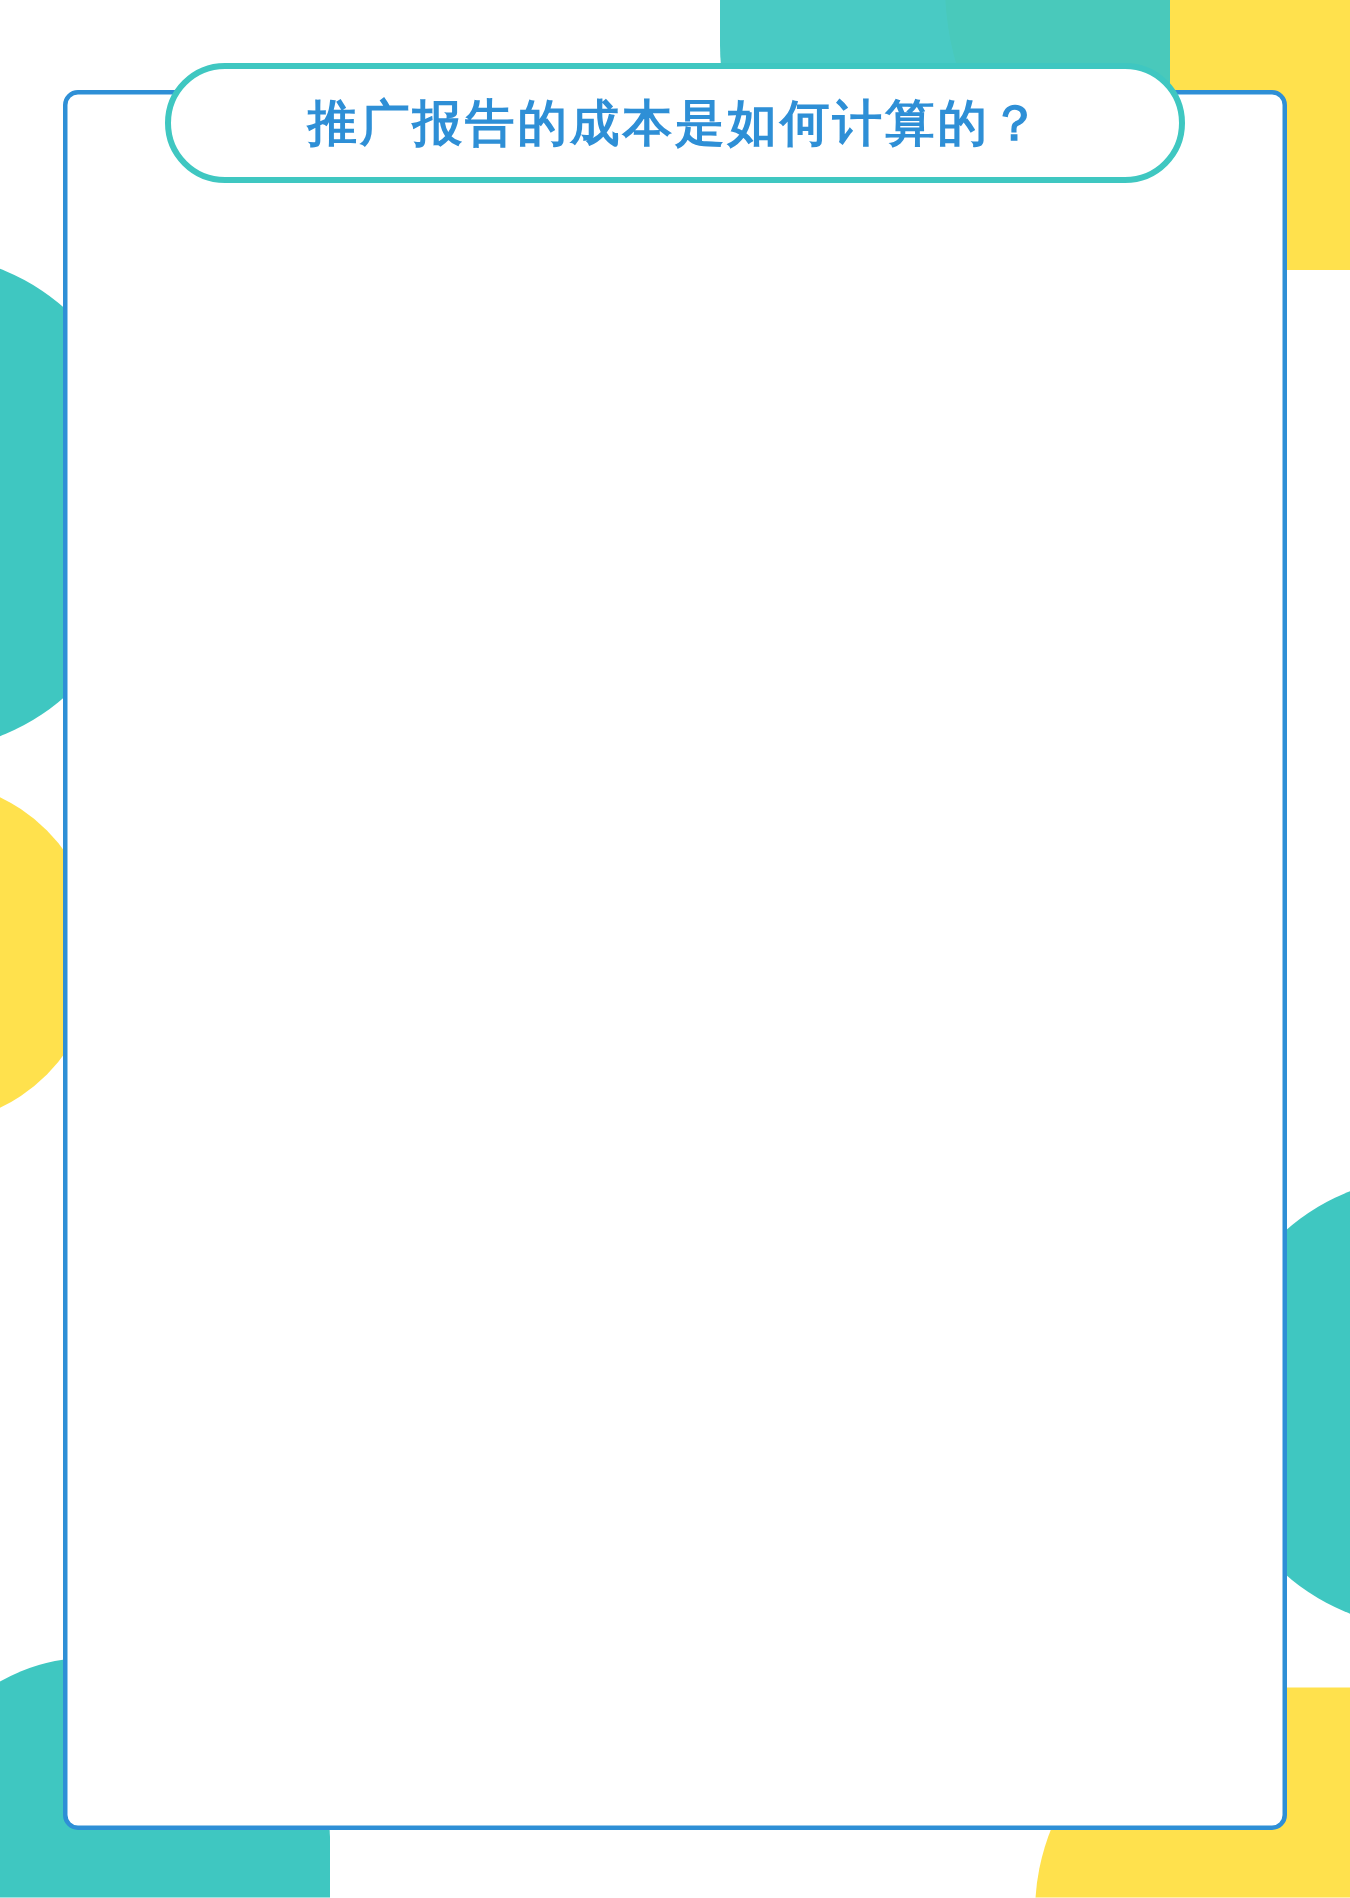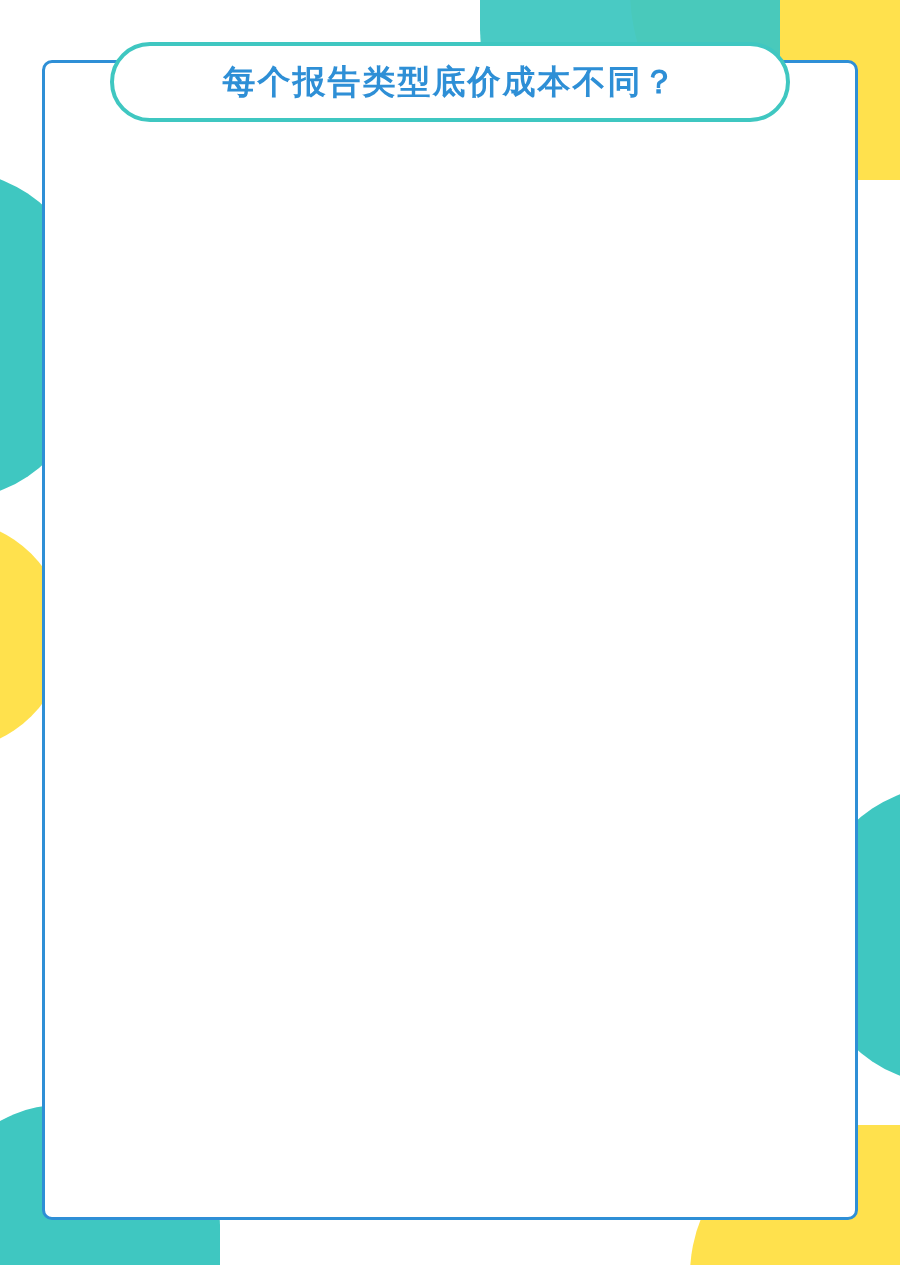--- a/index.html
+++ b/index.html
@@ -270,21 +270,21 @@
   <div class="blob-left-teal"></div>
   <div class="blob-left-yellow"></div>
   <div class="blob-bottom-left"></div>
   <div class="blob-bottom-right"></div>
   <div class="blob-right-teal"></div>
 </div>
 
 <div class="card"></div>
 
 <div class="title-pill">
-  <div class="title-text">每个报告类型底价成本不同？</div>
+  <div class="title-text">推广报告的成本是如何计算的？</div>
 </div>
 
 <div class="intro">推广报告的成本由提价成本与报告底价成本构成，其中，报告底价成本是固定不变的，每个报告类型底价成本不同，提价成本跟随客户查询价的设置而变化，具体规则如下：</div>
 
 <div class="banner">报告成本构成</div>
 
 <div class="head-box head-left">提价成本</div>
 <div class="head-box head-right">报告底价成本</div>
 
 <div class="formula">提价成本=（客户查询价-提价标准）×10%</div>

